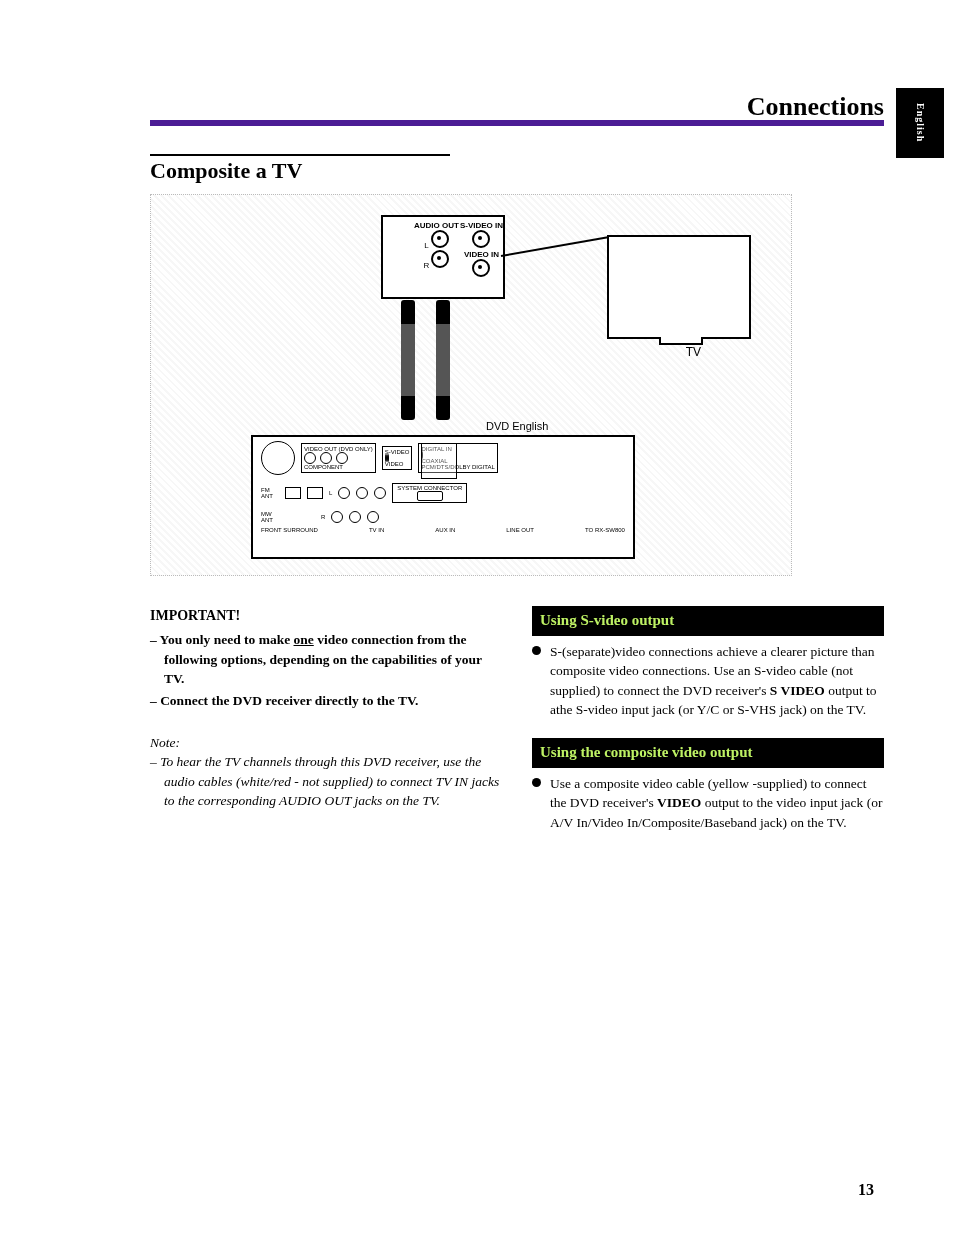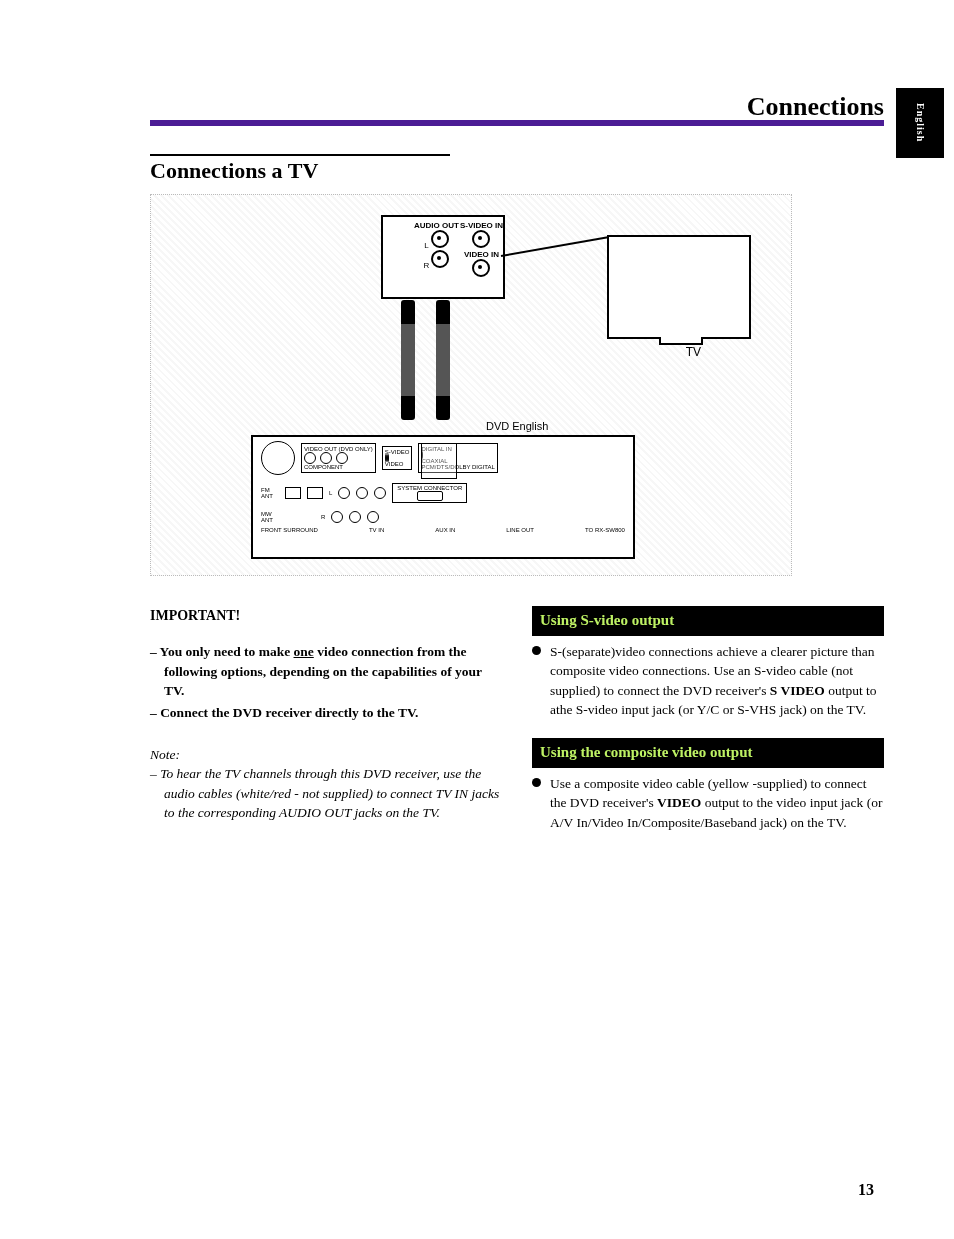--- a/index.html
+++ b/index.html
@@ -183,21 +183,21 @@
     margin-top: 30px;
   }
   .col {
     flex: 1;
     font-size: 13.5px;
     line-height: 1.45;
   }
   .important {
     font-weight: bold;
     font-size: 14px;
-    margin-bottom: 16px;
+    margin-bottom: 4px;
   }
   .bold-item {
     font-weight: bold;
     margin-left: 14px;
     text-indent: -14px;
     margin-bottom: 2px;
   }
   .underline { text-decoration: underline; }
   .note-heading {
     font-style: italic;
@@ -246,21 +246,21 @@
 
 <div class="page">
 
   <div class="header-rule">
     <div class="page-title">Connections</div>
     <div class="lang-tab">English</div>
   </div>
 
   <div class="section-title-wrap">
     <div class="rule"></div>
-    <div class="section-title">Connections a TV</div>
+    <div class="section-title">Composite a TV</div>
   </div>
 
   <div class="diagram">
     <div class="tv-back">
       <div style="display:flex;justify-content:space-between;padding-top:4px;padding-left:31px;">
         <div>
           <div class="lbl">AUDIO OUT</div>
           <div><span>L</span> <span class="jack"></span></div>
           <div><span>R</span> <span class="jack"></span></div>
         </div>

